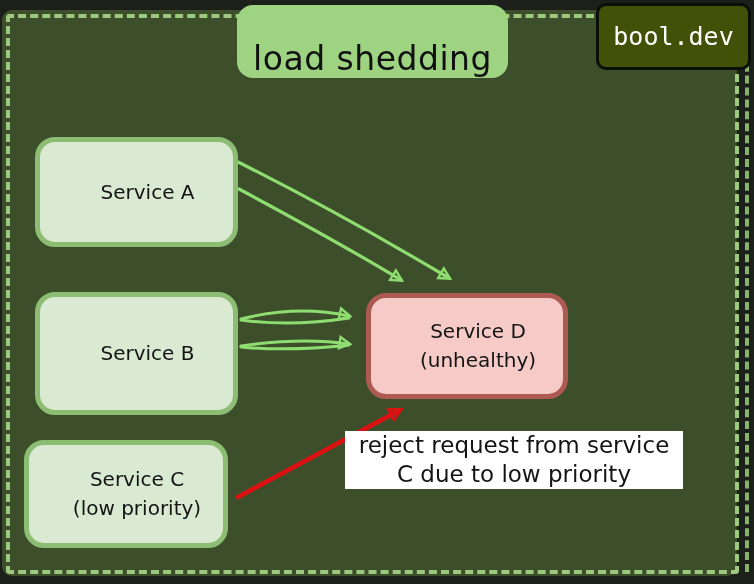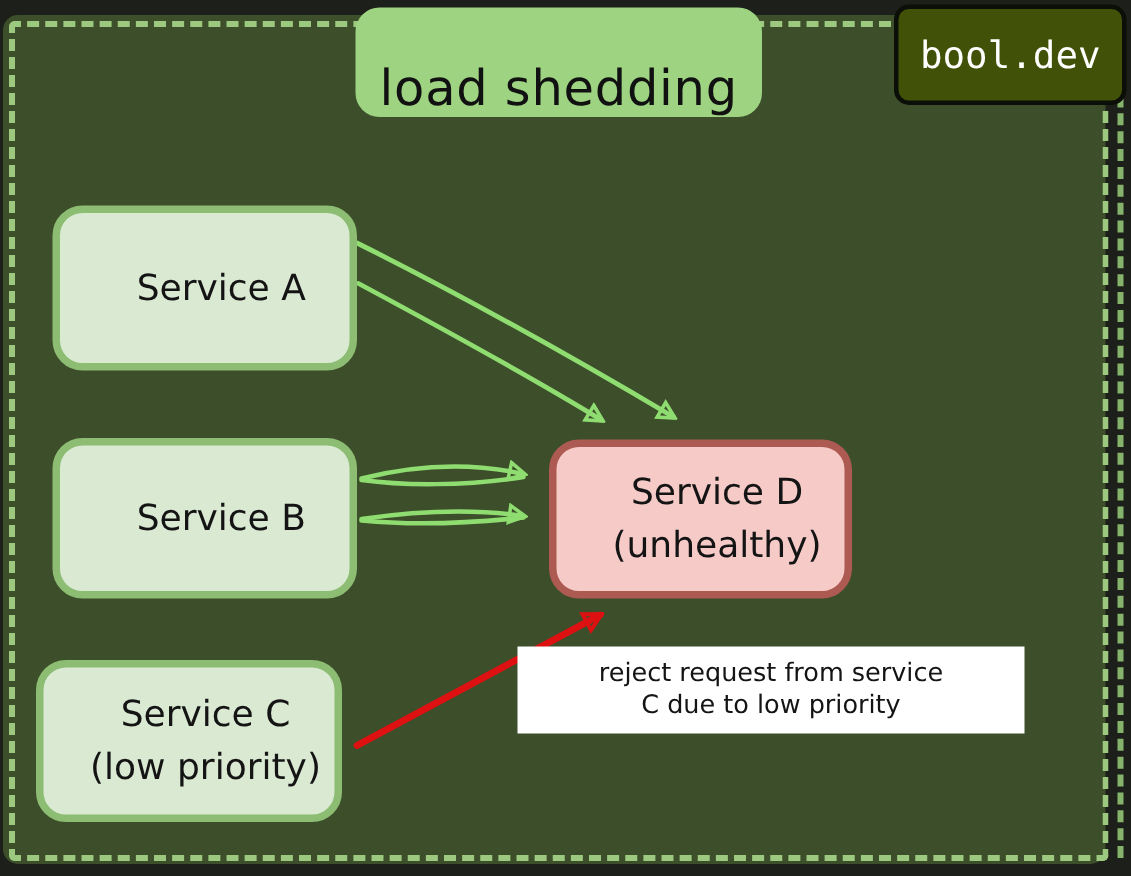--- a/index.html
+++ b/index.html
@@ -36,34 +36,34 @@
     box-sizing:border-box;
     display:flex;align-items:center;justify-content:center;
     color:#fff;font-family:"DejaVu Sans Mono","Liberation Mono",monospace;
     font-size:25px;z-index:6;
   }
   
   .node{
     position:absolute;box-sizing:border-box;
     background:#d9e9d2;border:5px solid #8cbd72;border-radius:20px;
     display:flex;flex-direction:column;align-items:center;justify-content:center;
-    color:#141414;font-size:24px;line-height:1.45;z-index:4;text-align:center;padding-left:22px;
+    color:#141414;font-size:20px;line-height:1.45;z-index:4;text-align:center;padding-left:22px;
   }
   .node .sub:empty{display:none;}
   #node-a{left:35px;top:137px;width:203px;height:110px;}
-  #node-b{left:35px;top:292px;width:203px;height:107px;}
+  #node-b{left:35px;top:292px;width:203px;height:123px;}
   #node-c{left:24px;top:440px;width:204px;height:108px;}
   #node-d{left:366px;top:293px;width:202px;height:106px;
           background:#f5cac7;border-color:#ad5a52;}
   
   svg.arrows{position:absolute;left:0;top:0;z-index:3;pointer-events:none;}
   
   .annotation{
     position:absolute;left:345px;top:431px;width:338px;height:58px;
-    background:#ffffff;color:#141414;font-size:17px;line-height:1.25;
+    background:#ffffff;color:#141414;font-size:23px;line-height:1.25;
     display:flex;flex-direction:column;align-items:center;justify-content:center;
     z-index:5;text-align:center;
   }
 </style>
 </head>
 <body>
 
 <div id="canvas">
 
   <div class="panel"></div>

